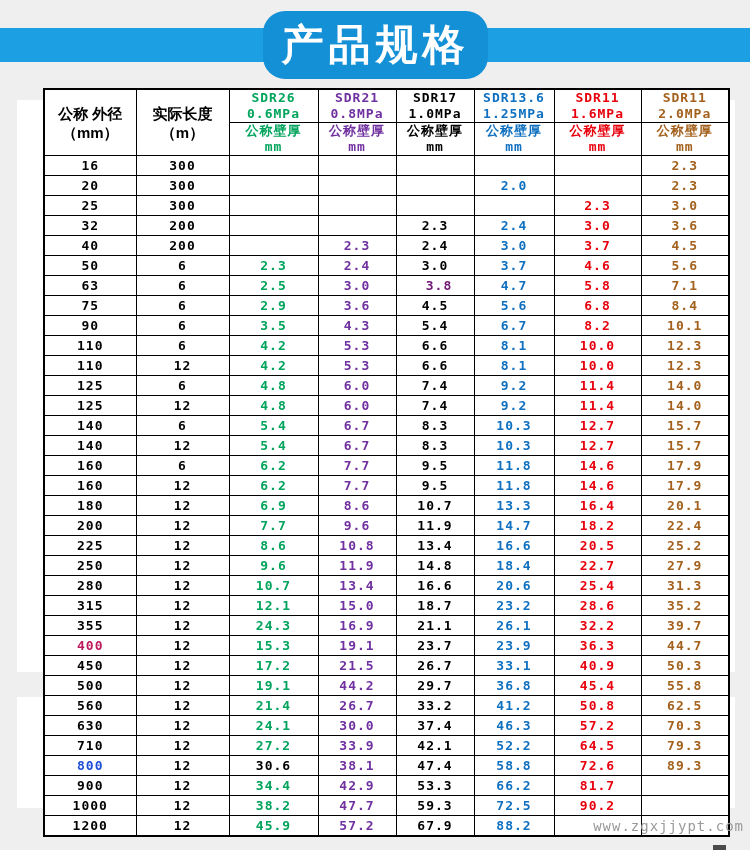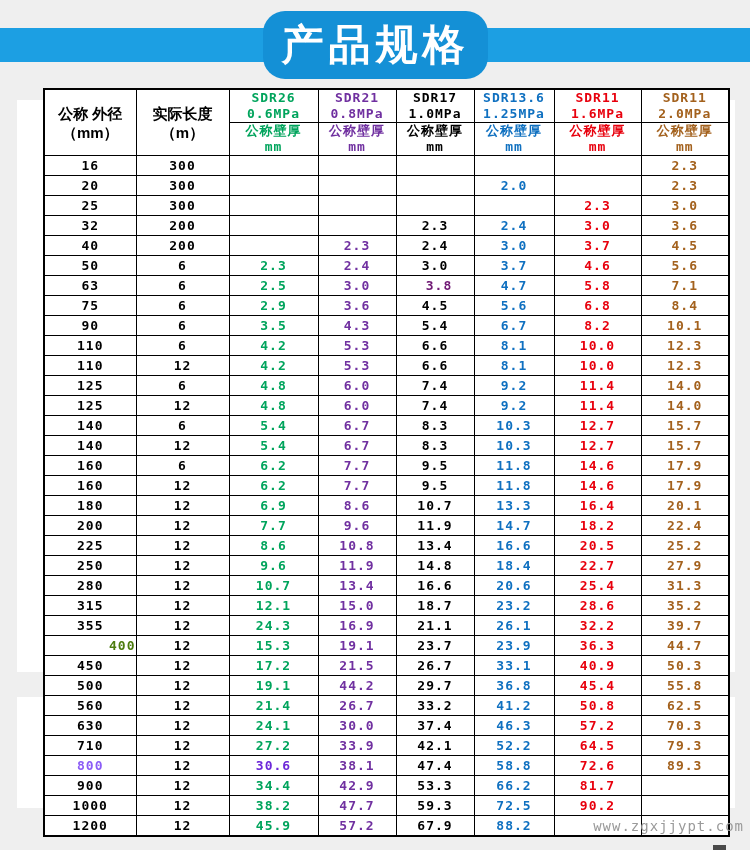--- a/index.html
+++ b/index.html
@@ -374,21 +374,21 @@
         <td style="color: rgb(0, 0, 0);">355</td>
         <td style="color: rgb(0, 0, 0);">12</td>
         <td style="color: rgb(0, 164, 92);">24.3</td>
         <td style="color: rgb(112, 48, 160);">16.9</td>
         <td style="color: rgb(0, 0, 0);">21.1</td>
         <td style="color: rgb(15, 112, 192);">26.1</td>
         <td style="color: rgb(232, 0, 13);">32.2</td>
         <td style="color: rgb(163, 97, 29);">39.7</td>
       </tr>
       <tr>
-        <td style="color: #4d7c0f; text-align: right;">400</td>
+        <td style="color: #be185d;">400</td>
         <td style="color: rgb(0, 0, 0);">12</td>
         <td style="color: rgb(0, 164, 92);">15.3</td>
         <td style="color: rgb(112, 48, 160);">19.1</td>
         <td style="color: rgb(0, 0, 0);">23.7</td>
         <td style="color: rgb(15, 112, 192);">23.9</td>
         <td style="color: rgb(232, 0, 13);">36.3</td>
         <td style="color: rgb(163, 97, 29);">44.7</td>
       </tr>
       <tr>
         <td style="color: rgb(0, 0, 0);">450</td>
@@ -434,23 +434,23 @@
         <td style="color: rgb(0, 0, 0);">710</td>
         <td style="color: rgb(0, 0, 0);">12</td>
         <td style="color: rgb(0, 164, 92);">27.2</td>
         <td style="color: rgb(112, 48, 160);">33.9</td>
         <td style="color: rgb(0, 0, 0);">42.1</td>
         <td style="color: rgb(15, 112, 192);">52.2</td>
         <td style="color: rgb(232, 0, 13);">64.5</td>
         <td style="color: rgb(163, 97, 29);">79.3</td>
       </tr>
       <tr>
-        <td style="color: #8b5cf6;">800</td>
-        <td style="color: rgb(0, 0, 0);">12</td>
-        <td style="color: #6d28d9;">30.6</td>
+        <td style="color: #1d4ed8;">800</td>
+        <td style="color: rgb(0, 0, 0);">12</td>
+        <td style="color: #000000;">30.6</td>
         <td style="color: rgb(112, 48, 160);">38.1</td>
         <td style="color: rgb(0, 0, 0);">47.4</td>
         <td style="color: rgb(15, 112, 192);">58.8</td>
         <td style="color: rgb(232, 0, 13);">72.6</td>
         <td style="color: rgb(163, 97, 29);">89.3</td>
       </tr>
       <tr>
         <td style="color: rgb(0, 0, 0);">900</td>
         <td style="color: rgb(0, 0, 0);">12</td>
         <td style="color: rgb(0, 164, 92);">34.4</td>

